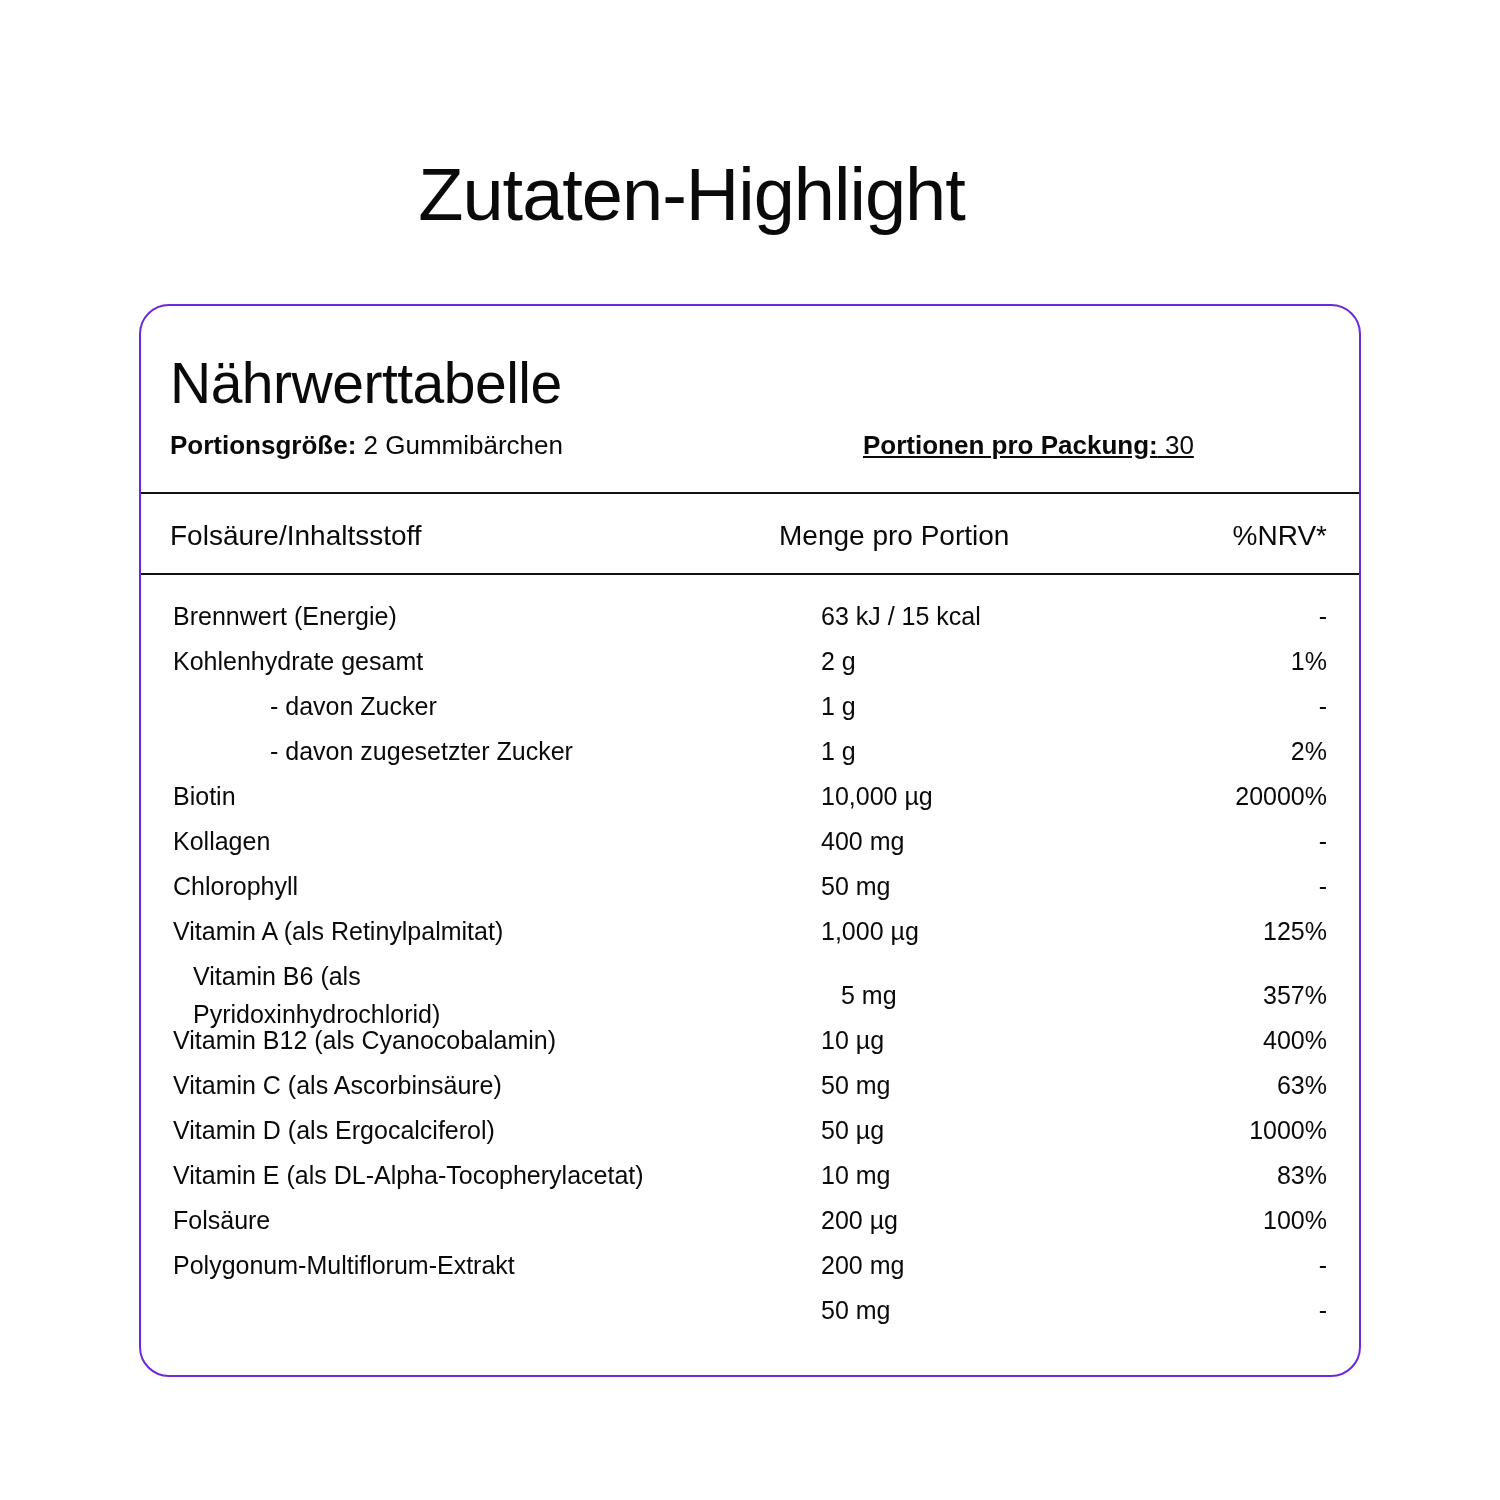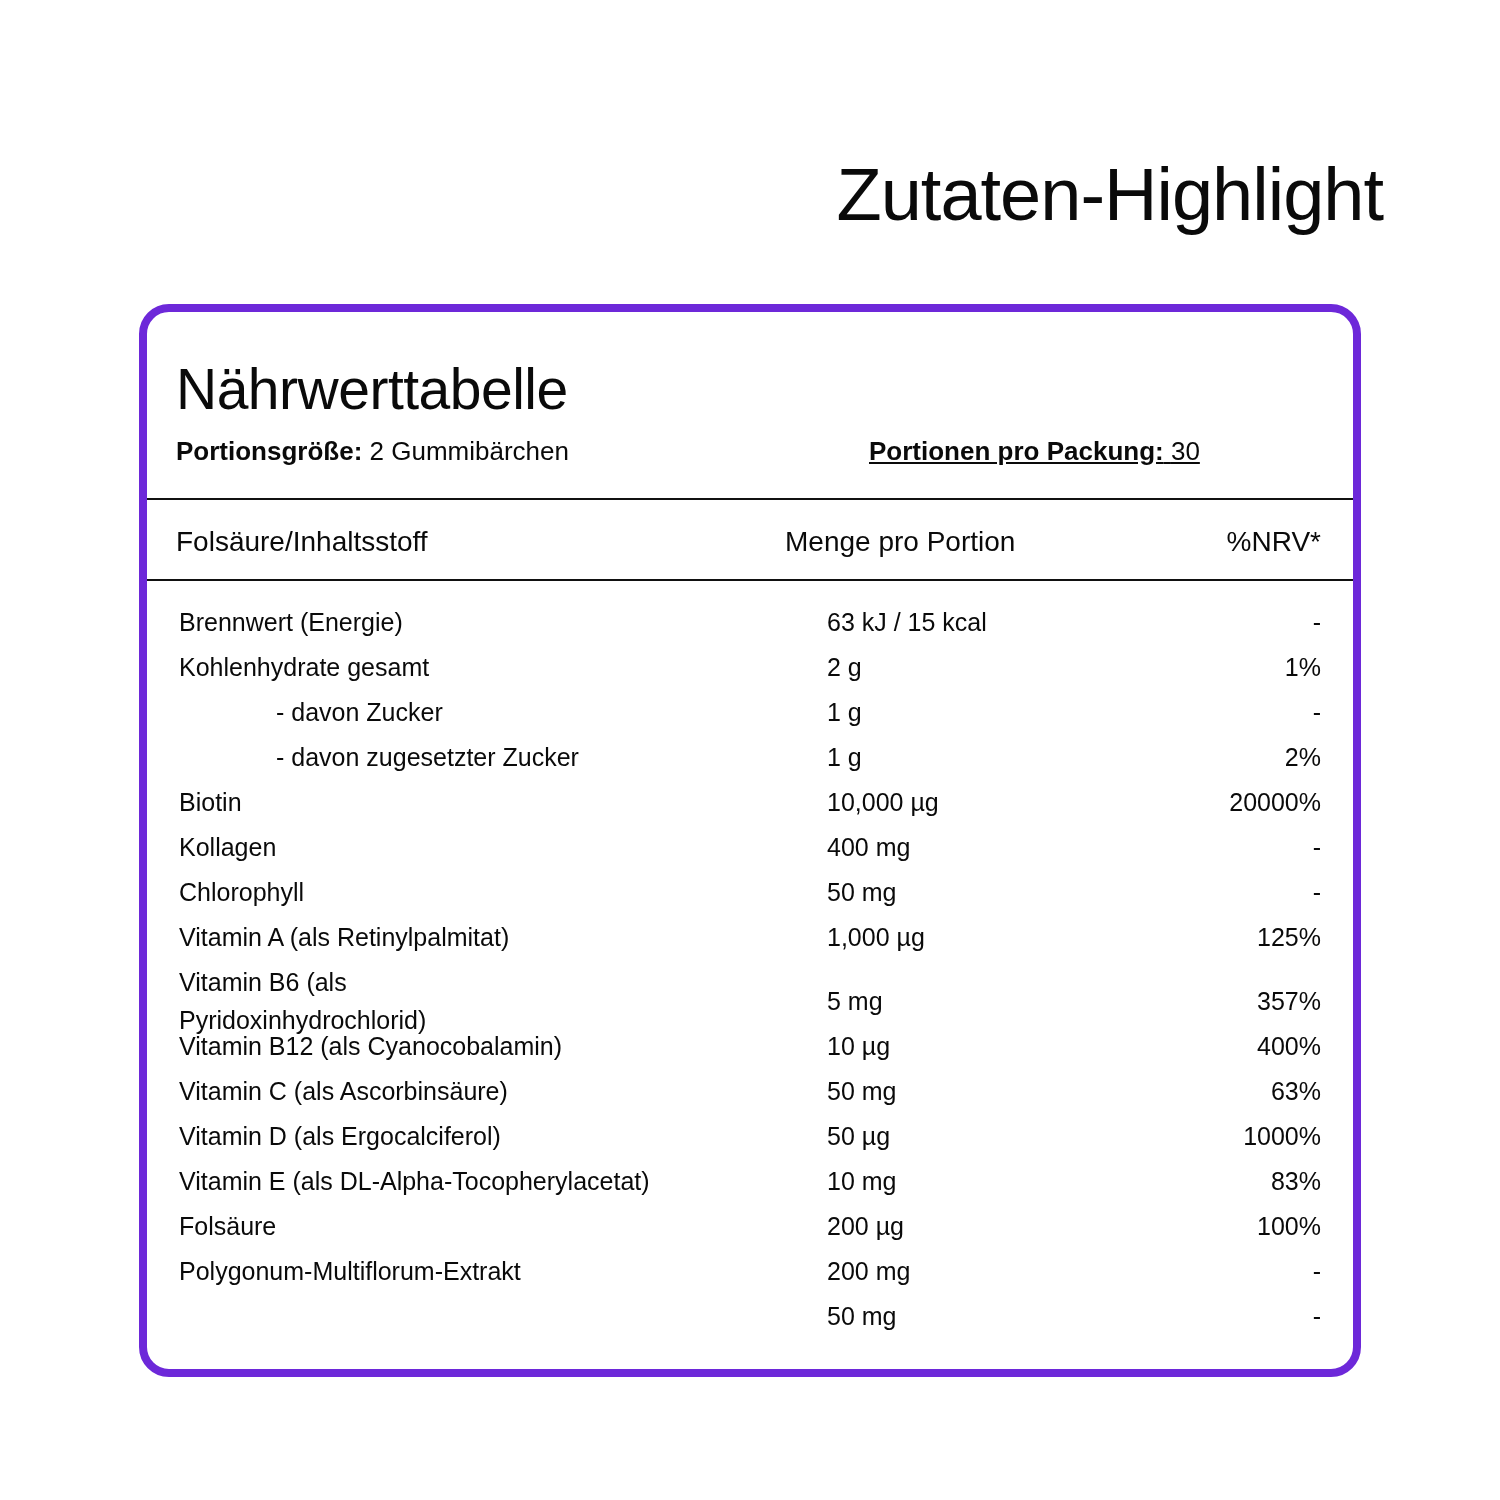--- a/index.html
+++ b/index.html
@@ -1,27 +1,27 @@
 <!DOCTYPE html>
 <html><head>
   <meta charset="utf-8">
   <style>
     * { box-sizing: border-box; margin: 0; padding: 0; }
     html, body { width: 1500px; height: 1500px; background: #ffffff; }
     body { position: relative; font-family: "Liberation Sans", "DejaVu Sans", sans-serif; color: #0a0a0a; overflow: hidden; }
 
     .page-title {
       position: absolute; left: 0; top: 150px; width: 1383px;
-      text-align: right; font-size: 74px; font-weight: 500; letter-spacing: -1px;
+      text-align: center; font-size: 74px; font-weight: 500; letter-spacing: -1px;
       line-height: 90px;
     }
 
     .card {
       position: absolute; left: 139px; top: 304px; width: 1222px; height: 1073px;
-      border: 8px solid #6d28d9; border-radius: 30px; background: #fff;
+      border: 2px solid #6d28d9; border-radius: 30px; background: #fff;
     }
 
     .card-title {
       position: absolute; left: 29px; top: 42px;
       font-size: 57px; font-weight: 500; letter-spacing: -0.5px; line-height: 70px;
     }
 
     .portion-line {
       position: absolute; top: 122px; font-size: 26px; line-height: 34px; white-space: nowrap;
     }
@@ -38,21 +38,21 @@
       position: absolute; left: 0; top: 210px; width: 100%; height: 40px;
       font-size: 28px; font-weight: 500; line-height: 40px;
     }
     .th { position: absolute; top: 0; white-space: nowrap; }
     .th-nutrient { left: 29px; }
     .th-amount { left: 638px; }
     .th-nrv { right: 32px; }
 
     .rows { position: absolute; left: 0; top: 291px; width: 100%; }
     .row { position: relative; height: 45px; font-size: 25px; line-height: 38px; }
-    .row.tall { height: 64px; }
+    .row.tall { height: 64px; margin-left: 20px; }
     .cell { position: absolute; top: 0; white-space: nowrap; }
     .c-name { left: 32px; }
     .row.indent .c-name { left: 129px; }
     .row.tall .c-name { white-space: normal; width: 420px; line-height: 38px; }
     .row.tall .c-amount, .row.tall .c-nrv { top: 19px; }
     .c-amount { left: 680px; }
     .c-nrv { right: 32px; text-align: right; }
   </style>
 </head>
 <body>

